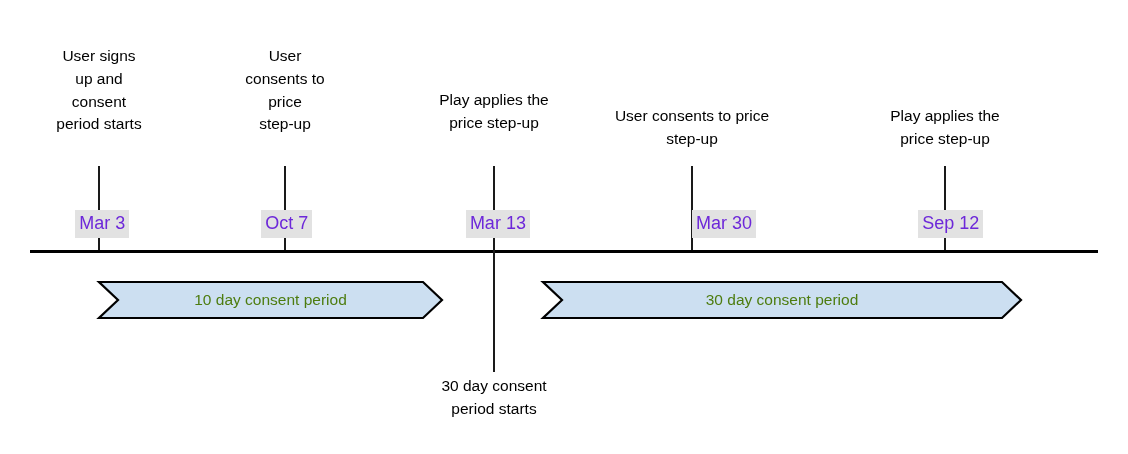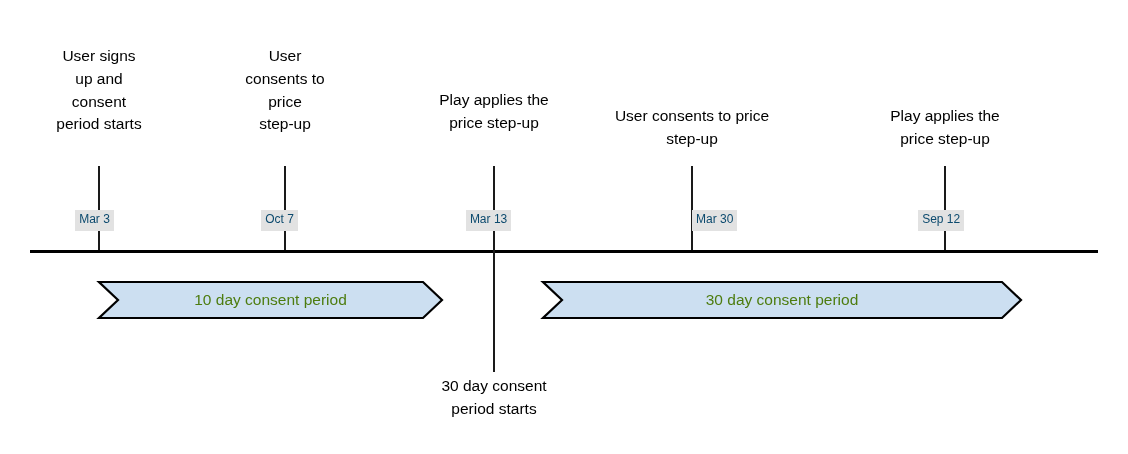--- a/index.html
+++ b/index.html
@@ -36,25 +36,25 @@
     text-align: center;
     font-size: 15.5px;
     line-height: 1.47;
     color: #000000;
     white-space: pre-line;
   }
   
   .date-chip {
     position: absolute;
     background: #e2e2e2;
-    font-size: 12px;
+    font-size: 18px;
     line-height: 1.3;
     padding: 2px 4px 3px 4px;
     white-space: nowrap;
-    color: #0c4a6e;
+    color: #6d28d9;
   }
   
   .banner {
     position: absolute;
     height: 38px;
   }
   .banner svg {
     display: block;
     width: 100%;
     height: 100%;

